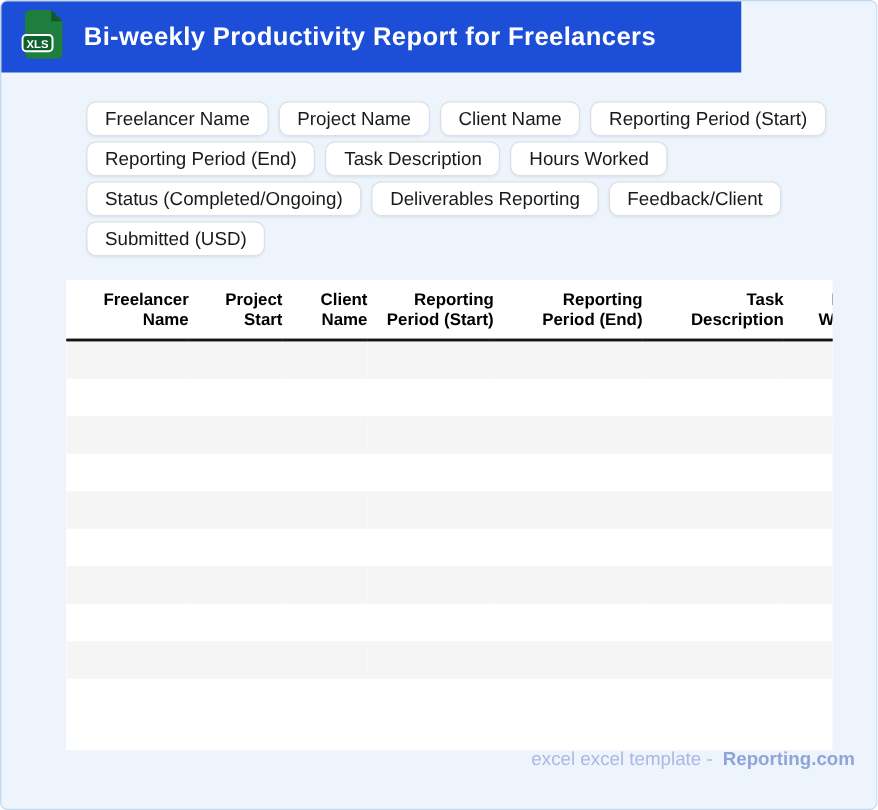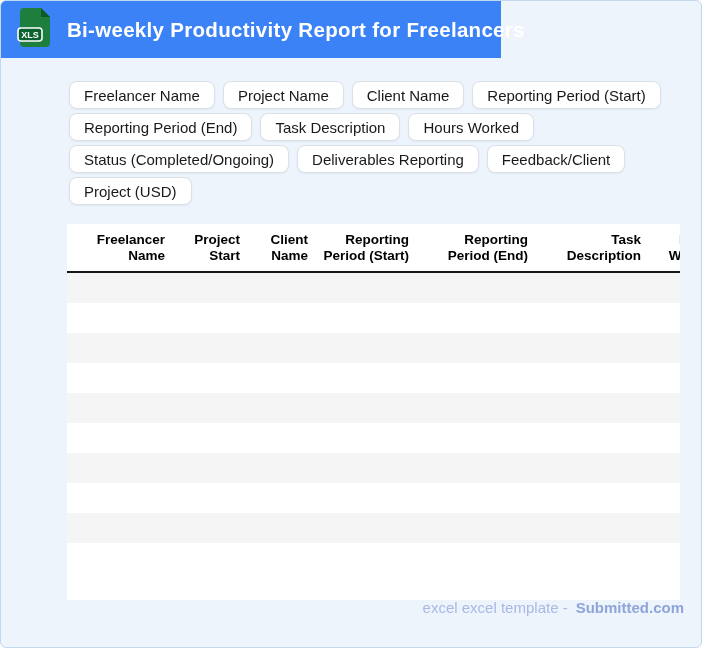--- a/index.html
+++ b/index.html
@@ -8,22 +8,22 @@
     width:700px;height:646px;
     border:1px solid #c2d8ee;
     border-radius:6px;
     background:#edf4fc;
     overflow:hidden;
     font-family:"Liberation Sans",sans-serif;
   }
   
   .topbar{
     position:absolute;left:0;top:0;
-    width:500px;height:57px;
-    background:#3b82f6;
+    width:592px;height:57px;
+    background:#1d4ed8;
     display:flex;align-items:center;
   }
   .xls-icon{margin-left:16px;flex:0 0 auto;}
   .title{
     color:#ffffff;font-size:20.5px;font-weight:700;
     margin-left:16px;letter-spacing:.3px;white-space:nowrap;
   }
   
   .chips{position:absolute;left:68px;top:80px;width:610px;}
   .chip-row{display:flex;gap:8px;margin-bottom:4px;height:28px;}
@@ -33,21 +33,21 @@
     border:1px solid #dbe0e6;
     border-radius:8px;
     padding:0 14px;
     font-size:15px;color:#17191c;
     box-shadow:0 1px 2px rgba(20,40,80,.06);
     white-space:nowrap;
     cursor:default;
   }
   
   .table-wrap{
-    position:absolute;left:66px;top:223px;
+    position:absolute;left:52px;top:223px;
     width:613px;height:376px;
     background:#ffffff;
     overflow:hidden;
   }
   table{border-collapse:collapse;table-layout:fixed;width:651px;}
   th{
     font-size:13.5px;font-weight:bold;color:#000;
     text-align:right;vertical-align:bottom;
     padding:8px 0 7px 0;line-height:16px;
     white-space:pre-line;
@@ -93,21 +93,21 @@
         <div class="chip">Reporting Period (End)</div>
         <div class="chip">Task Description</div>
         <div class="chip">Hours Worked</div>
       </div>
       <div class="chip-row">
         <div class="chip">Status (Completed/Ongoing)</div>
         <div class="chip">Deliverables Reporting</div>
         <div class="chip">Feedback/Client</div>
       </div>
       <div class="chip-row">
-        <div class="chip">Project (USD)</div>
+        <div class="chip">Submitted (USD)</div>
       </div>
     </div>
 
   <div class="table-wrap">
     <table>
       <colgroup>
           <col style="width: 98px;">
           <col style="width: 75px;">
           <col style="width: 68px;">
           <col style="width: 101px;">
@@ -222,16 +222,16 @@
             <td></td>
             <td></td>
             <td></td>
             <td></td>
           </tr>
         </tbody>
     </table>
   </div>
 
   <div class="footer">
-    <span>excel excel template -</span><span class="brand">Submitted.com</span>
+    <span>excel excel template -</span><span class="brand">Reporting.com</span>
   </div>
 
 </div>
 
 </body></html>

